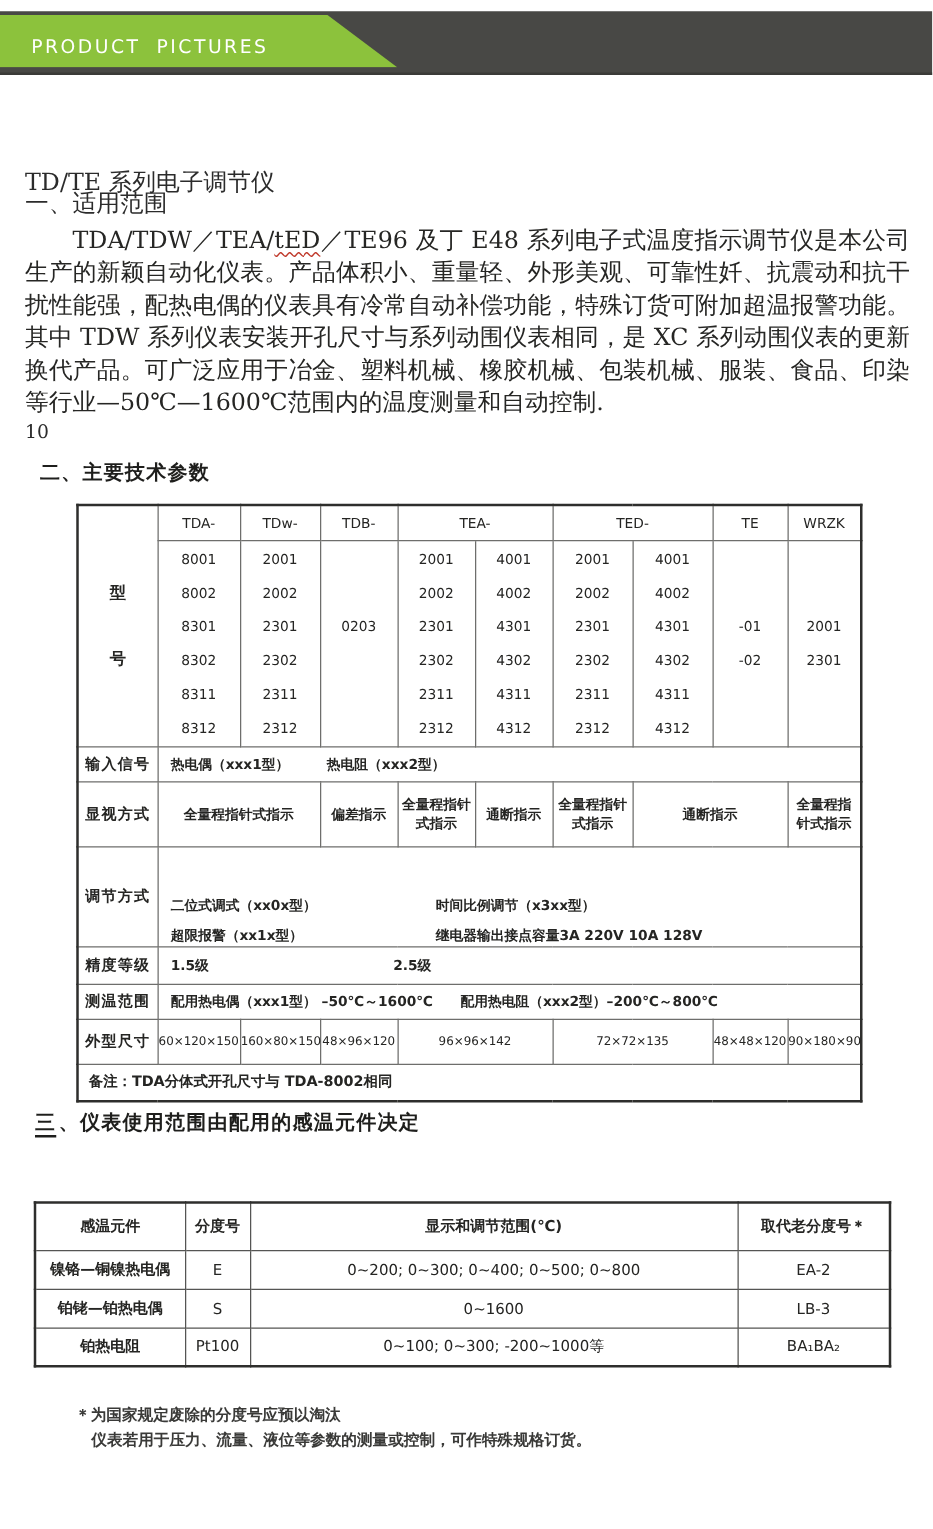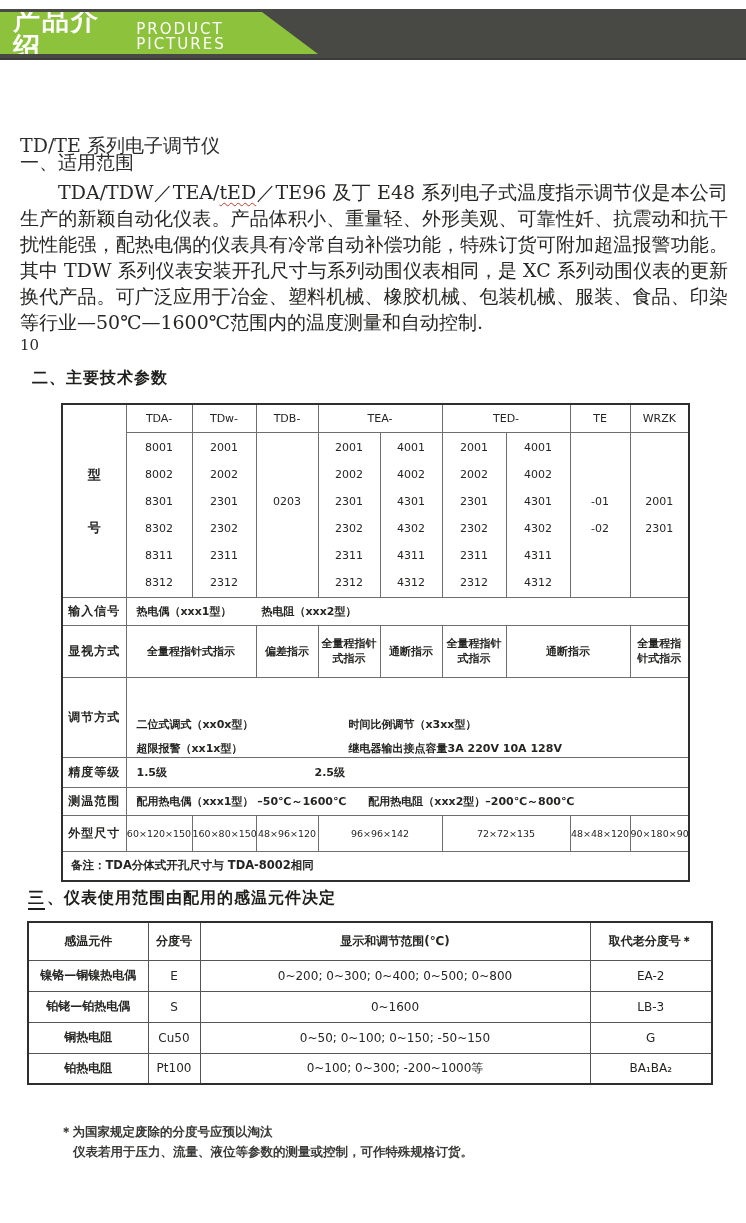--- a/index.html
+++ b/index.html
@@ -51,38 +51,37 @@
   .t1 .pad-up{padding-bottom:27px;}
   .t1 .left{text-align:left;padding-left:10px;}
   .t1 .flexline{display:flex;gap:30px;align-items:center;font-weight:bold;}
   .t1 .grid2a{display:grid;grid-template-columns:212px 1fr;row-gap:9px;text-align:left;font-weight:bold;margin-top:38px;}
   .t1 .grid2b{display:grid;grid-template-columns:178px 1fr;text-align:left;font-weight:bold;}
   .t1 .rangeflex{display:flex;gap:22px;font-weight:bold;}
   .t1 .sizecell{font-size:9.5px;padding:0;}
   .t1 .notecell{text-align:left;padding-left:8px;font-weight:bold;font-size:11.5px;}
   
   .t2wrap{position:absolute;top:921px;left:27px;}
-  .t2{width:684px;border:2px solid #2e2e2c;font-size:12px;}
+  .t2{width:684px;border:2px solid #2e2e2c;font-size:12px;margin-top:40px;}
   .t2 td{border:1px solid #555553;text-align:center;vertical-align:middle;padding:2px;color:#252523;}
   .t2 .hd{font-weight:bold;font-size:12px;}
   .t2 tr.hrow{height:38px;}
   .t2 tr.drow{height:31px;}
   .t2 .cn{font-weight:bold;}
   
   .footnotes{position:absolute;top:1122px;left:60px;font-size:12.5px;font-weight:600;color:#3a3a38;line-height:20px;}
   .footnotes .fn2{padding-left:13px;}
 </style>
 </head>
 <body>
 
 <div class="page">
 
   <div class="banner">
     <div class="ribbon">
-      <span class="ribbon-cn">产品介绍</span>
       <span class="ribbon-en">PRODUCT  PICTURES</span>
     </div>
   </div>
 
   <div class="doc-title">TD/TE 系列电子调节仪</div>
   <div class="sec1-head">一、适用范围</div>
   <div class="para"><span>TDA/TDW／TEA/</span><span class="wavy">tED</span><span>／TE96 及丁 E48 系列电子式温度指示调节仪是本公司生产的新颖自动化仪表。产品体积小、重量轻、外形美观、可靠性奷、抗震动和抗干扰性能强，配热电偶的仪表具有冷常自动补偿功能，特殊订货可附加超温报警功能。其中 TDW 系列仪表安装开孔尺寸与系列动围仪表相同，是 XC 系列动围仪表的更新换代产品。可广泛应用于冶金、塑料机械、橡胶机械、包装机械、服装、食品、印染等行业—50℃—1600℃范围内的温度测量和自动控制.</span></div>
   <div class="pagenum">10</div>
 
   <div class="sec2-head">二、主要技术参数</div>
@@ -244,26 +243,20 @@
         <td>0~200; 0~300; 0~400; 0~500; 0~800</td>
         <td>EA-2</td>
       </tr>
       <tr class="drow">
         <td class="cn">铂铑—铂热电偶</td>
         <td>S</td>
         <td>0~1600</td>
         <td>LB-3</td>
       </tr>
       <tr class="drow">
-        <td class="cn">铜热电阻</td>
-        <td>Cu50</td>
-        <td>0~50; 0~100; 0~150; -50~150</td>
-        <td>G</td>
-      </tr>
-      <tr class="drow">
         <td class="cn">铂热电阻</td>
         <td>Pt100</td>
         <td>0~100; 0~300; -200~1000等</td>
         <td>BA₁BA₂</td>
       </tr>
     </tbody>
       </table>
   </div>
 
   <div class="footnotes">

